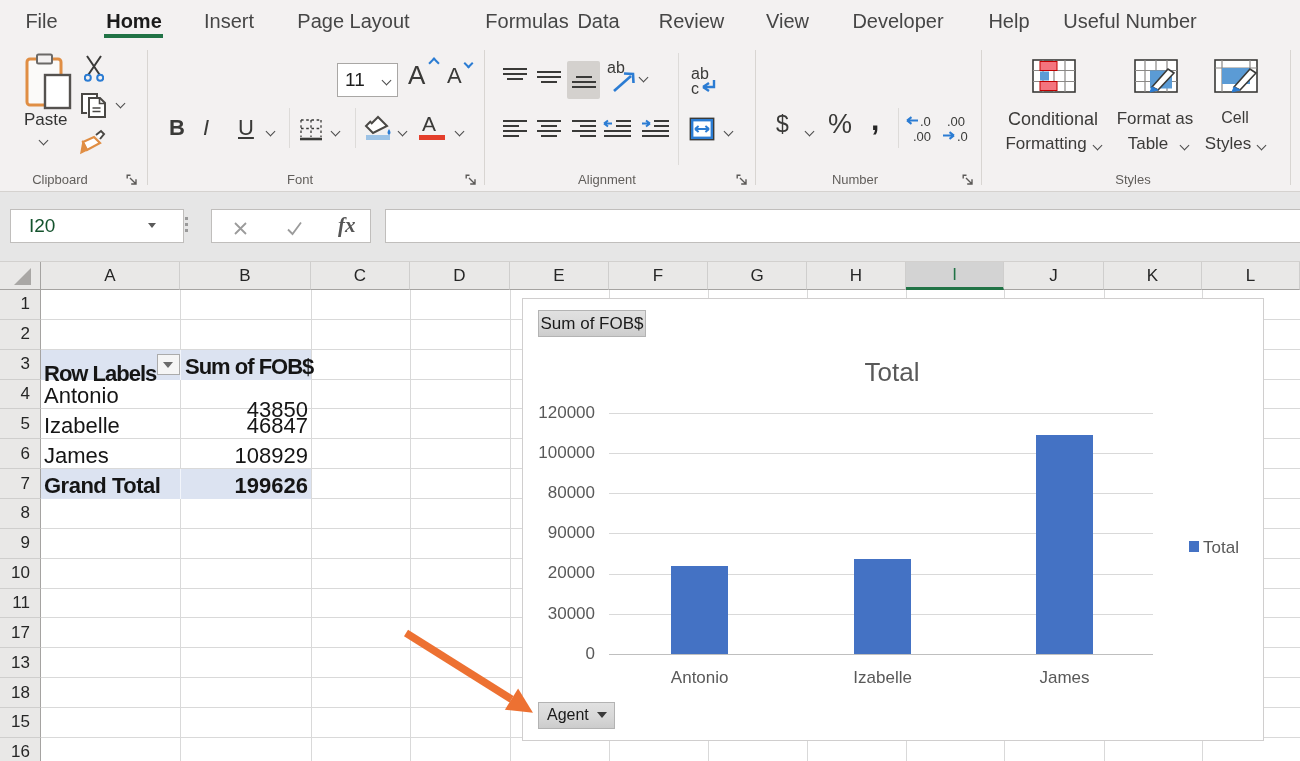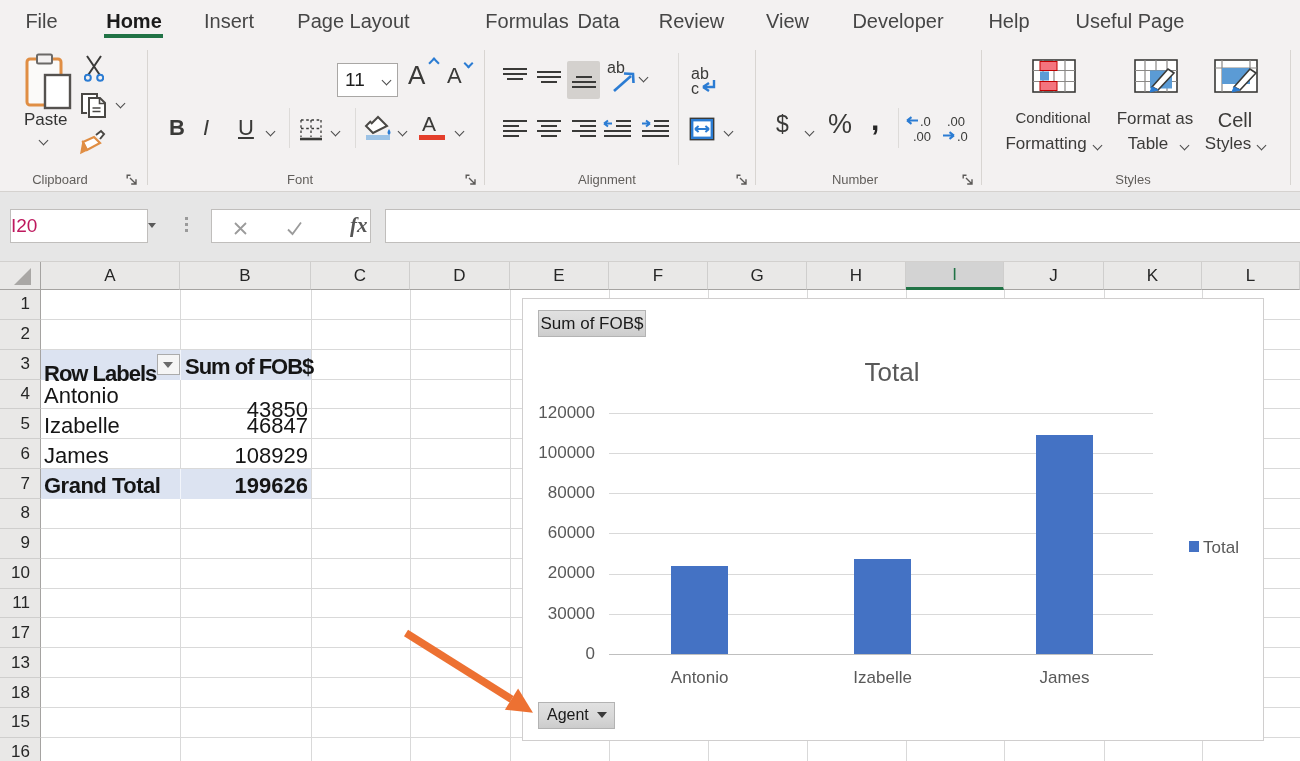--- a/index.html
+++ b/index.html
@@ -31,21 +31,21 @@
 <div class="tab" style="left:41.5px;transform:translateX(-50%);">File</div>
 <div class="tab" style="left:134px;transform:translateX(-50%);font-weight:bold;color:#1b1b1b;">Home</div>
 <div class="tab" style="left:229px;transform:translateX(-50%);">Insert</div>
 <div class="tab" style="left:353.5px;transform:translateX(-50%);">Page Layout</div>
 <div class="tab" style="left:494px;transform:translateX(-50%);margin-left:33px;">Formulas</div>
 <div class="tab" style="left:598.5px;transform:translateX(-50%);">Data</div>
 <div class="tab" style="left:691.5px;transform:translateX(-50%);">Review</div>
 <div class="tab" style="left:787.5px;transform:translateX(-50%);">View</div>
 <div class="tab" style="left:898px;transform:translateX(-50%);">Developer</div>
 <div class="tab" style="left:1009px;transform:translateX(-50%);">Help</div>
-<div class="tab" style="left:1130px;transform:translateX(-50%);">Useful Page</div>
+<div class="tab" style="left:1130px;transform:translateX(-50%);">Useful Number</div>
 <div class="abs" style="left:104px;top:34px;width:59px;height:4px;background:#217346;"></div>
 </div>
 <div class="ribbon">
 <div class="gsep" style="left:147px;"></div>
 <div class="gsep" style="left:484px;"></div>
 <div class="gsep" style="left:755px;"></div>
 <div class="gsep" style="left:981px;"></div>
 <div class="gsep" style="left:1290px;"></div>
 <div class="glabel" style="left:60px;">Clipboard</div>
 <div class="glabel" style="left:300px;">Font</div>
@@ -209,42 +209,42 @@
 <path d="M18 28 L34 10 40 14 24 31 Z" fill="#fff" stroke="#3a3a38" stroke-width="1.6"></path>
 <path d="M18 28 L24 31 16 33 Z" fill="#2b7cd3" stroke="#2b7cd3"></path>
 </svg></div>
 <div class="ic" style="left:1214px;top:14px;"><svg width="44" height="34" viewBox="0 0 44 34">
 <rect x="1" y="1" width="42" height="32" fill="#fff" stroke="#3a3a38" stroke-width="1.6"></rect>
 <path d="M1 9 H43 M8 1 V33 M36 1 V9" stroke="#8a8886" stroke-width="1.2"></path>
 <rect x="8" y="9" width="28" height="16" fill="#5b9bd5"></rect>
 <path d="M20 28 L36 10 42 14 26 31 Z" fill="#fff" stroke="#3a3a38" stroke-width="1.6"></path>
 <path d="M20 28 L26 31 18 33 Z" fill="#2b7cd3" stroke="#2b7cd3"></path>
 </svg></div>
-<div class="ic" style="left:1053px;top:64px;transform:translateX(-50%);font-size:15px;color:#3c3b39;white-space:nowrap;">Conditional</div>
+<div class="ic" style="left:1053px;top:64px;transform:translateX(-50%);font-size:18px;color:#3c3b39;white-space:nowrap;">Conditional</div>
 <div class="ic" style="left:1046px;top:89px;transform:translateX(-50%);font-size:17px;color:#3c3b39;white-space:nowrap;">Formatting</div>
 <div class="ic" style="left:1155px;top:64px;transform:translateX(-50%);font-size:17px;color:#3c3b39;white-space:nowrap;">Format as</div>
 <div class="ic" style="left:1148px;top:89px;transform:translateX(-50%);font-size:17px;color:#3c3b39;white-space:nowrap;">Table</div>
-<div class="ic" style="left:1235px;top:64px;transform:translateX(-50%);font-size:20px;color:#3c3b39;white-space:nowrap;">Cell</div>
+<div class="ic" style="left:1235px;top:64px;transform:translateX(-50%);font-size:16px;color:#3c3b39;white-space:nowrap;">Cell</div>
 <div class="ic" style="left:1228px;top:89px;transform:translateX(-50%);font-size:17px;color:#3c3b39;white-space:nowrap;">Styles</div>
 <div class="chevabs" style="left:1094px;top:97px;"></div>
 <div class="chevabs" style="left:1181px;top:97px;"></div>
 <div class="chevabs" style="left:1258px;top:97px;"></div>
 </div>
 <div class="fbar">
-<div class="wbox" style="left:10px;width:138px;padding-left:0;font-size:19px;color:#be185d;display:flex;align-items:center;">I20</div>
+<div class="wbox" style="left:10px;width:174px;padding-left:18px;font-size:19px;color:#14532d;display:flex;align-items:center;">I20</div>
 <div class="abs" style="left:148px;top:31px;width:0;height:0;border-left:4.5px solid transparent;border-right:4.5px solid transparent;border-top:5.5px solid #5a5a5a;"></div>
 <div class="abs" style="left:185px;top:25px;width:3px;height:18px;background:repeating-linear-gradient(#9a9a9a 0 3px,transparent 3px 6px);"></div>
 <div class="wbox" style="left:211px;width:160px;"></div>
 <div class="abs" style="left:233px;top:29px;"><svg width="15" height="15" viewBox="0 0 15 15">
         <path d="M2 2 L13 13 M13 2 L2 13" stroke="#9b9b9b" stroke-width="1.8"></path>
       </svg></div>
 <div class="abs" style="left:286px;top:29px;"><svg width="17" height="15" viewBox="0 0 17 15">
         <path d="M2 8.5 L6.5 13 L15 1.5" stroke="#9b9b9b" stroke-width="1.8" fill="none"></path>
       </svg></div>
-<div class="abs" style="left:338px;top:21px;font-size:21px;color:#555;font-family:'Liberation Serif',serif;font-style:italic;font-weight:bold;margin-left:12px;">fx</div>
+<div class="abs" style="left:338px;top:21px;font-size:21px;color:#555;font-family:'Liberation Serif',serif;font-style:italic;font-weight:bold;">fx</div>
 <div class="wbox" style="left:385px;width:915px;border-right:none;"></div>
 </div>
 <div class="abs" style="left:0;top:261px;width:1300px;height:1px;background:#d2d0ce;"></div>
 <div class="abs" style="left:0;top:262px;width:41px;height:28px;background:#e9e8e7;border-right:1px solid #a5a3a1;border-bottom:1px solid #a5a3a1;"></div>
 <div class="abs" style="left:14px;top:268px;width:0;height:0;border-bottom:17px solid #a9a7a5;border-left:17px solid transparent;"></div>
 <div class="colhead" style="left:41px;width:139px;border-bottom:1px solid #a5a3a1;">A</div>
 <div class="colhead" style="left:180px;width:131px;border-bottom:1px solid #a5a3a1;">B</div>
 <div class="colhead" style="left:311px;width:99px;border-bottom:1px solid #a5a3a1;">C</div>
 <div class="colhead" style="left:410px;width:100px;border-bottom:1px solid #a5a3a1;">D</div>
 <div class="colhead" style="left:510px;width:99px;border-bottom:1px solid #a5a3a1;">E</div>
@@ -319,21 +319,21 @@
 <div class="gline" style="top:412.8px;"></div>
 <div class="gline" style="top:453.0px;"></div>
 <div class="gline" style="top:493.2px;"></div>
 <div class="gline" style="top:533.4px;"></div>
 <div class="gline" style="top:573.6px;"></div>
 <div class="gline" style="top:613.7px;"></div>
 <div class="gline" style="top:653.8px;background:#bfbfbf;"></div>
 <div class="ylab" style="left:535px;top:412.8px;">120000</div>
 <div class="ylab" style="left:535px;top:452.97px;">100000</div>
 <div class="ylab" style="left:535px;top:493.14px;">80000</div>
-<div class="ylab" style="left:535px;top:533.3100000000001px;">60000</div>
+<div class="ylab" style="left:535px;top:533.3100000000001px;">90000</div>
 <div class="ylab" style="left:535px;top:573.48px;">20000</div>
 <div class="ylab" style="left:535px;top:613.6500000000001px;">30000</div>
 <div class="ylab" style="left:535px;top:653.82px;">0</div>
 <div class="bar" style="left:671.4px;top:565.5px;width:56.6px;height:88.3px;"></div>
 <div class="bar" style="left:854.3px;top:559.2px;width:56.6px;height:94.6px;"></div>
 <div class="bar" style="left:1036.0px;top:435.2px;width:56.6px;height:218.6px;"></div>
 <div class="xlab" style="left:699.7px;">Antonio</div>
 <div class="xlab" style="left:882.6px;">Izabelle</div>
 <div class="xlab" style="left:1064.5px;">James</div>
 <div class="abs" style="left:1188.7px;top:541.2px;width:10.4px;height:10.4px;background:#4472c4;"></div>

